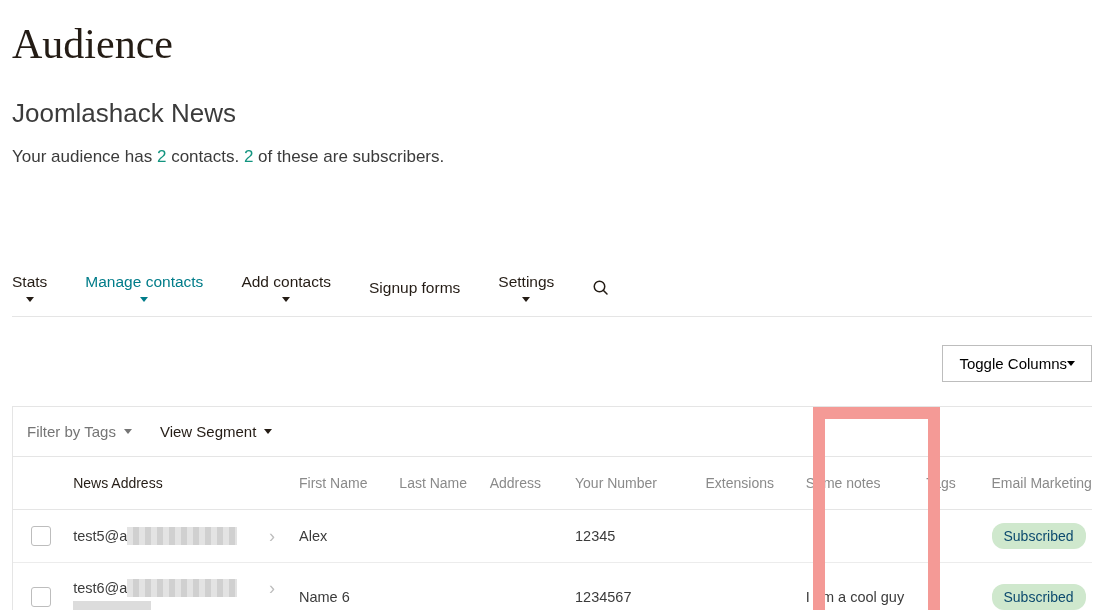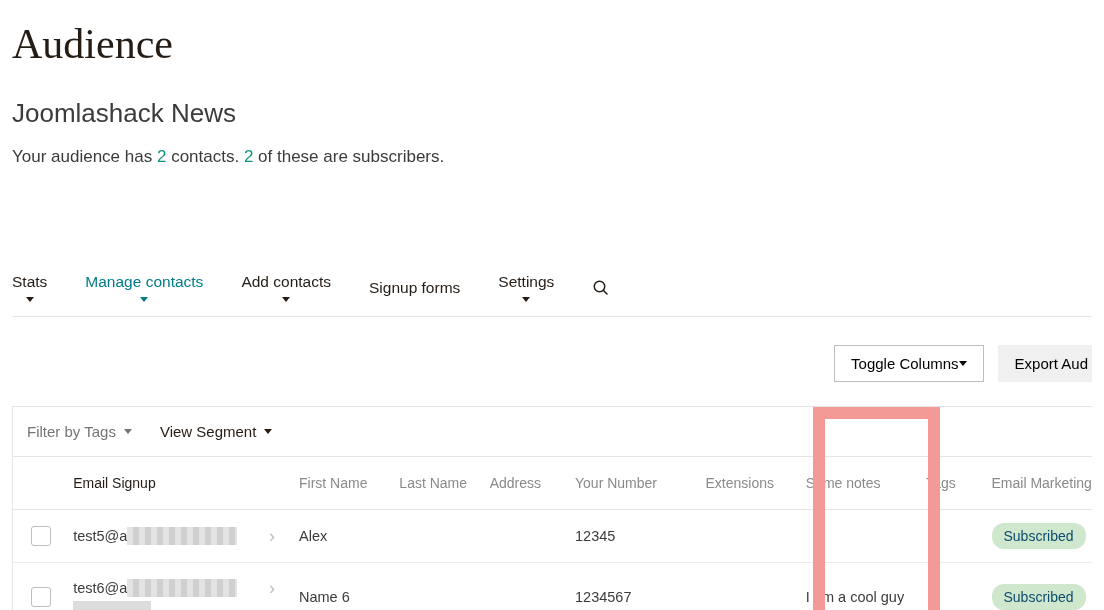--- a/index.html
+++ b/index.html
@@ -246,44 +246,41 @@
           <line x1="20" y1="20" x2="15" y2="15"></line>
         </svg>
     </span>
   </div>
 
   <div class="actions-row">
     <button class="btn">
       <span>Toggle Columns</span>
       <span class="chev"></span>
     </button>
-    <button class="btn flush">
-      <span>Export Aud</span>
-    </button>
   </div>
 
   <div class="table-wrap">
     <div class="highlight-box"></div>
 
     <div class="filter-row">
       <div class="filter-cell">
         <span>Filter by Tags</span>
         <span class="chev"></span>
       </div>
       <div class="filter-cell dark">
         <span>View Segment</span>
         <span class="chev"></span>
       </div>
     </div>
 
     <table>
       <thead>
         <tr>
           <th class="col-check"></th>
-          <th class="col-email" style="color:#241c15;font-weight:500;">Email Signup</th>
+          <th class="col-email" style="color:#241c15;font-weight:500;">News Address</th>
           <th class="col-fn">First Name</th>
           <th class="col-ln">Last Name</th>
           <th class="col-addr">Address</th>
           <th class="col-phone">Your Number</th>
           <th class="col-ext">Extensions</th>
           <th class="col-notes">Some notes</th>
           <th class="col-tags">Tags</th>
           <th class="col-em">Email Marketing</th>
         </tr>
       </thead>

